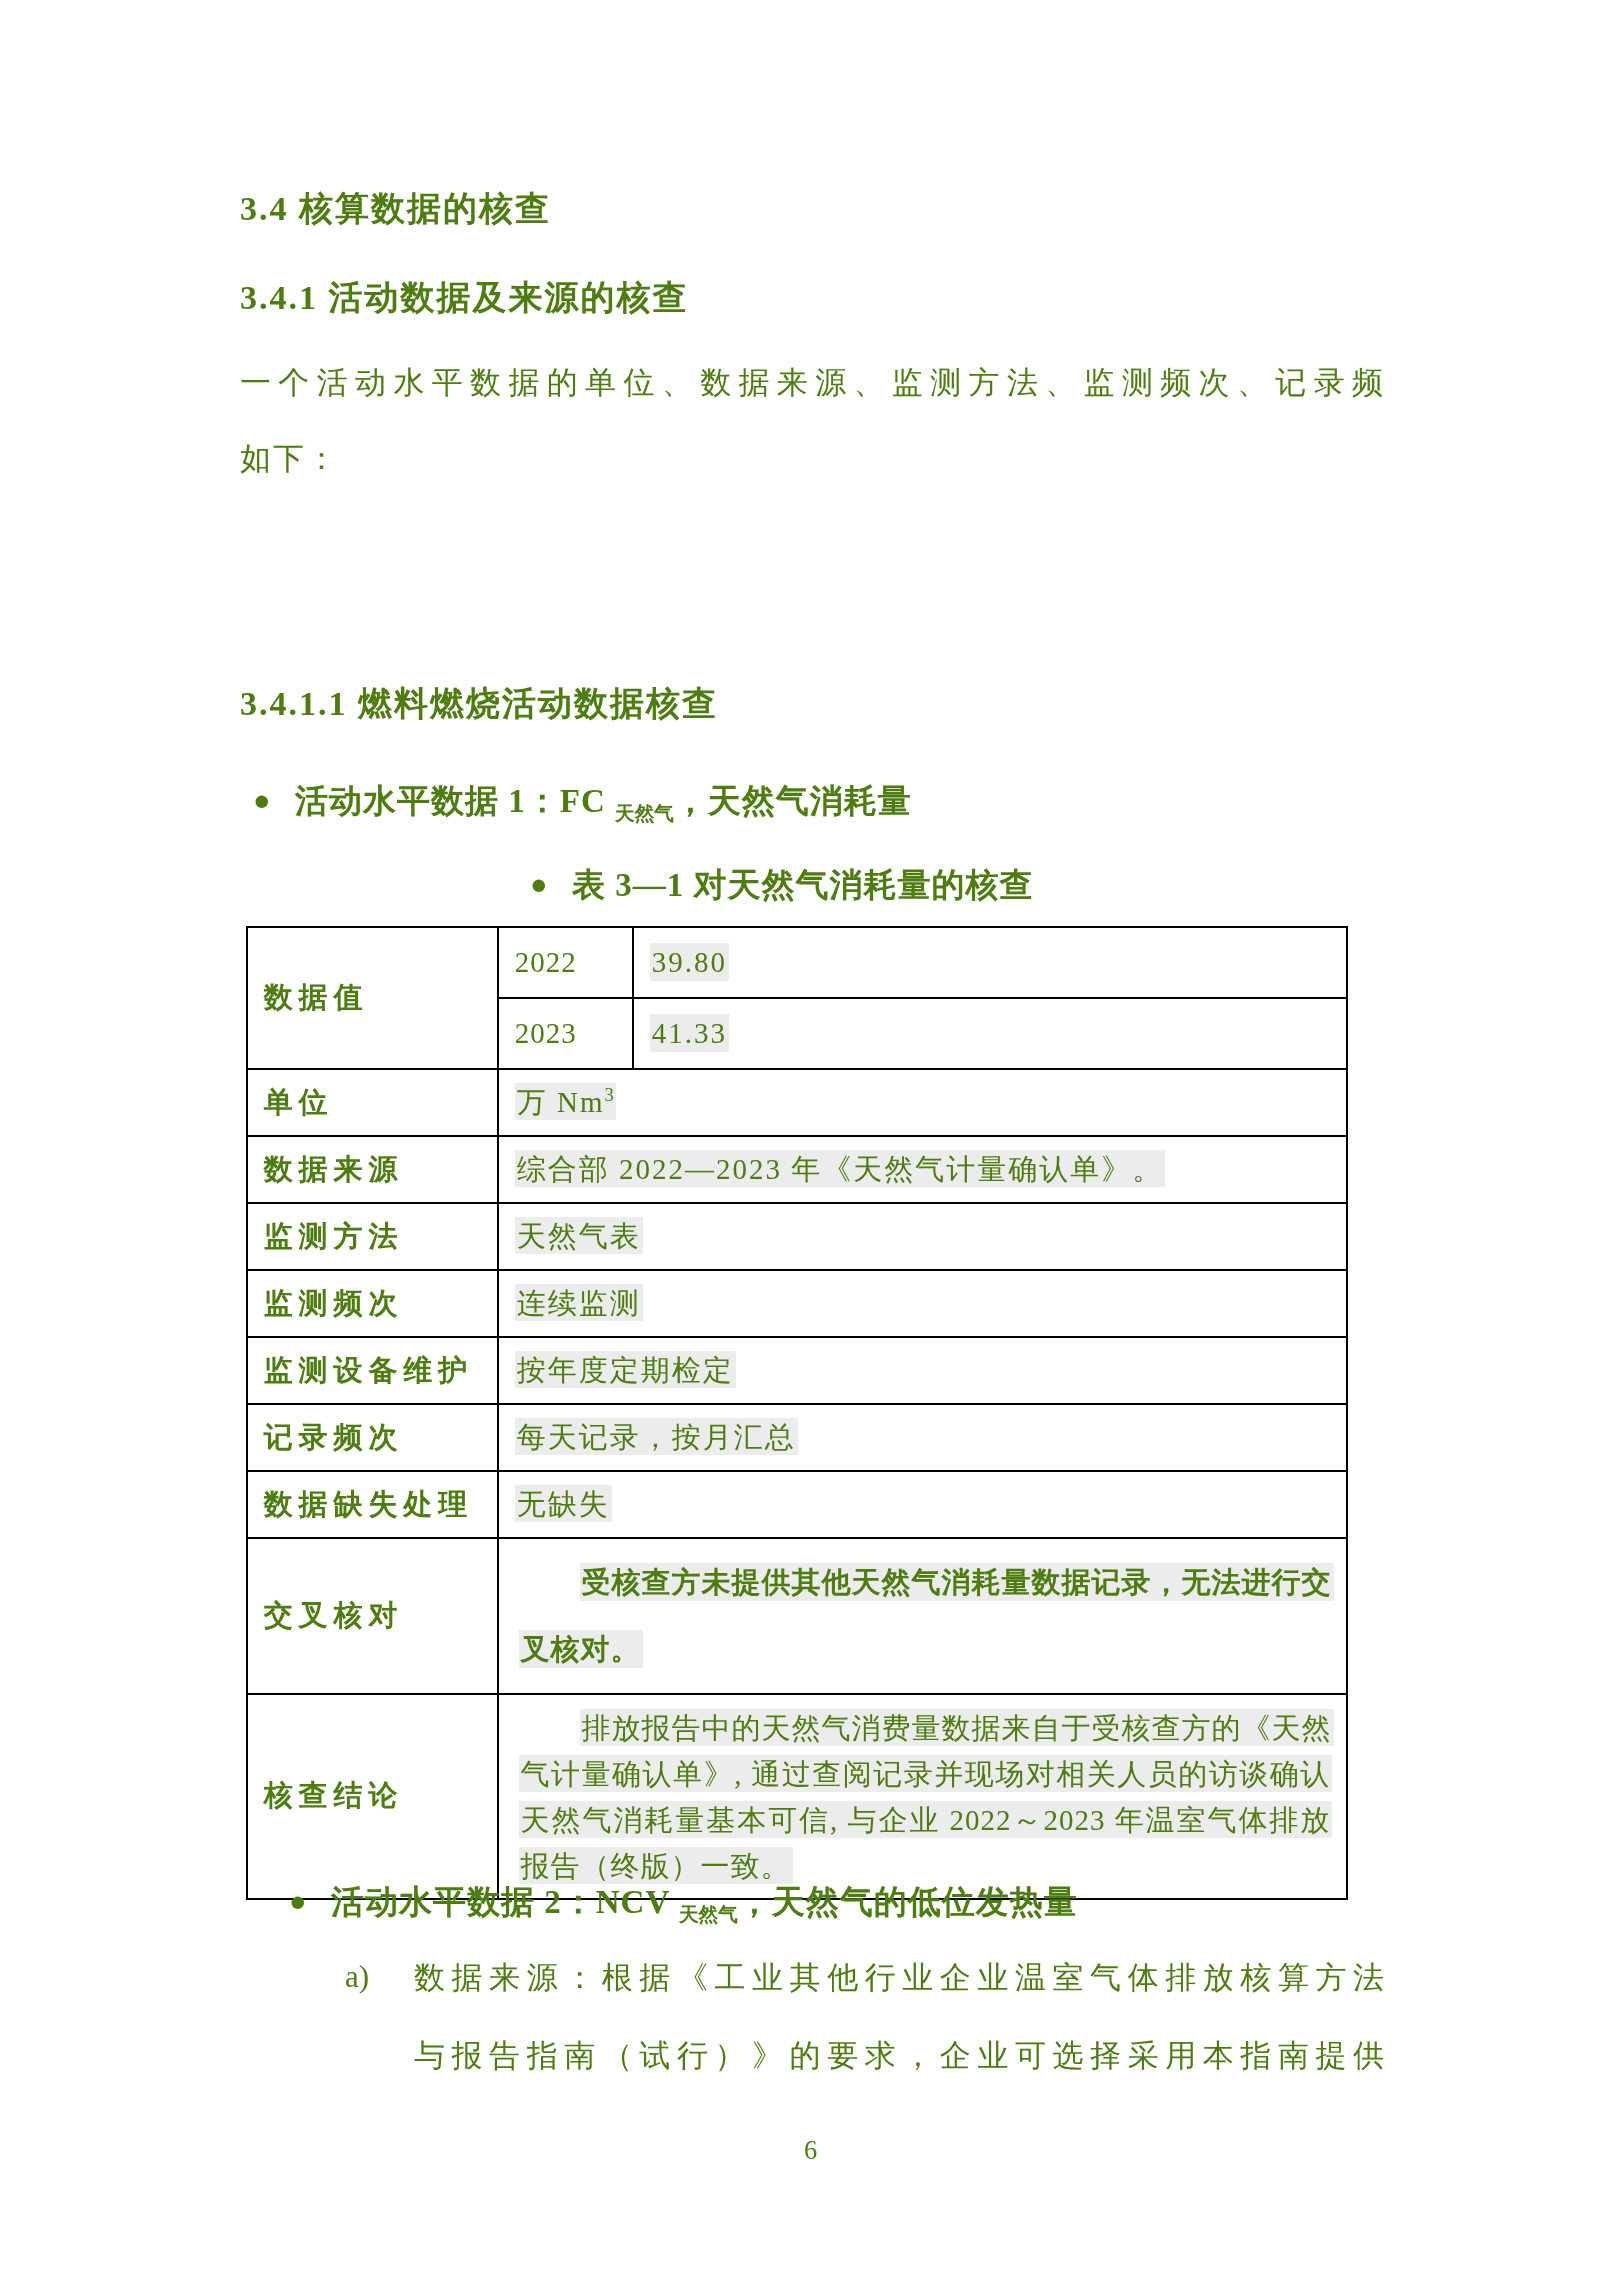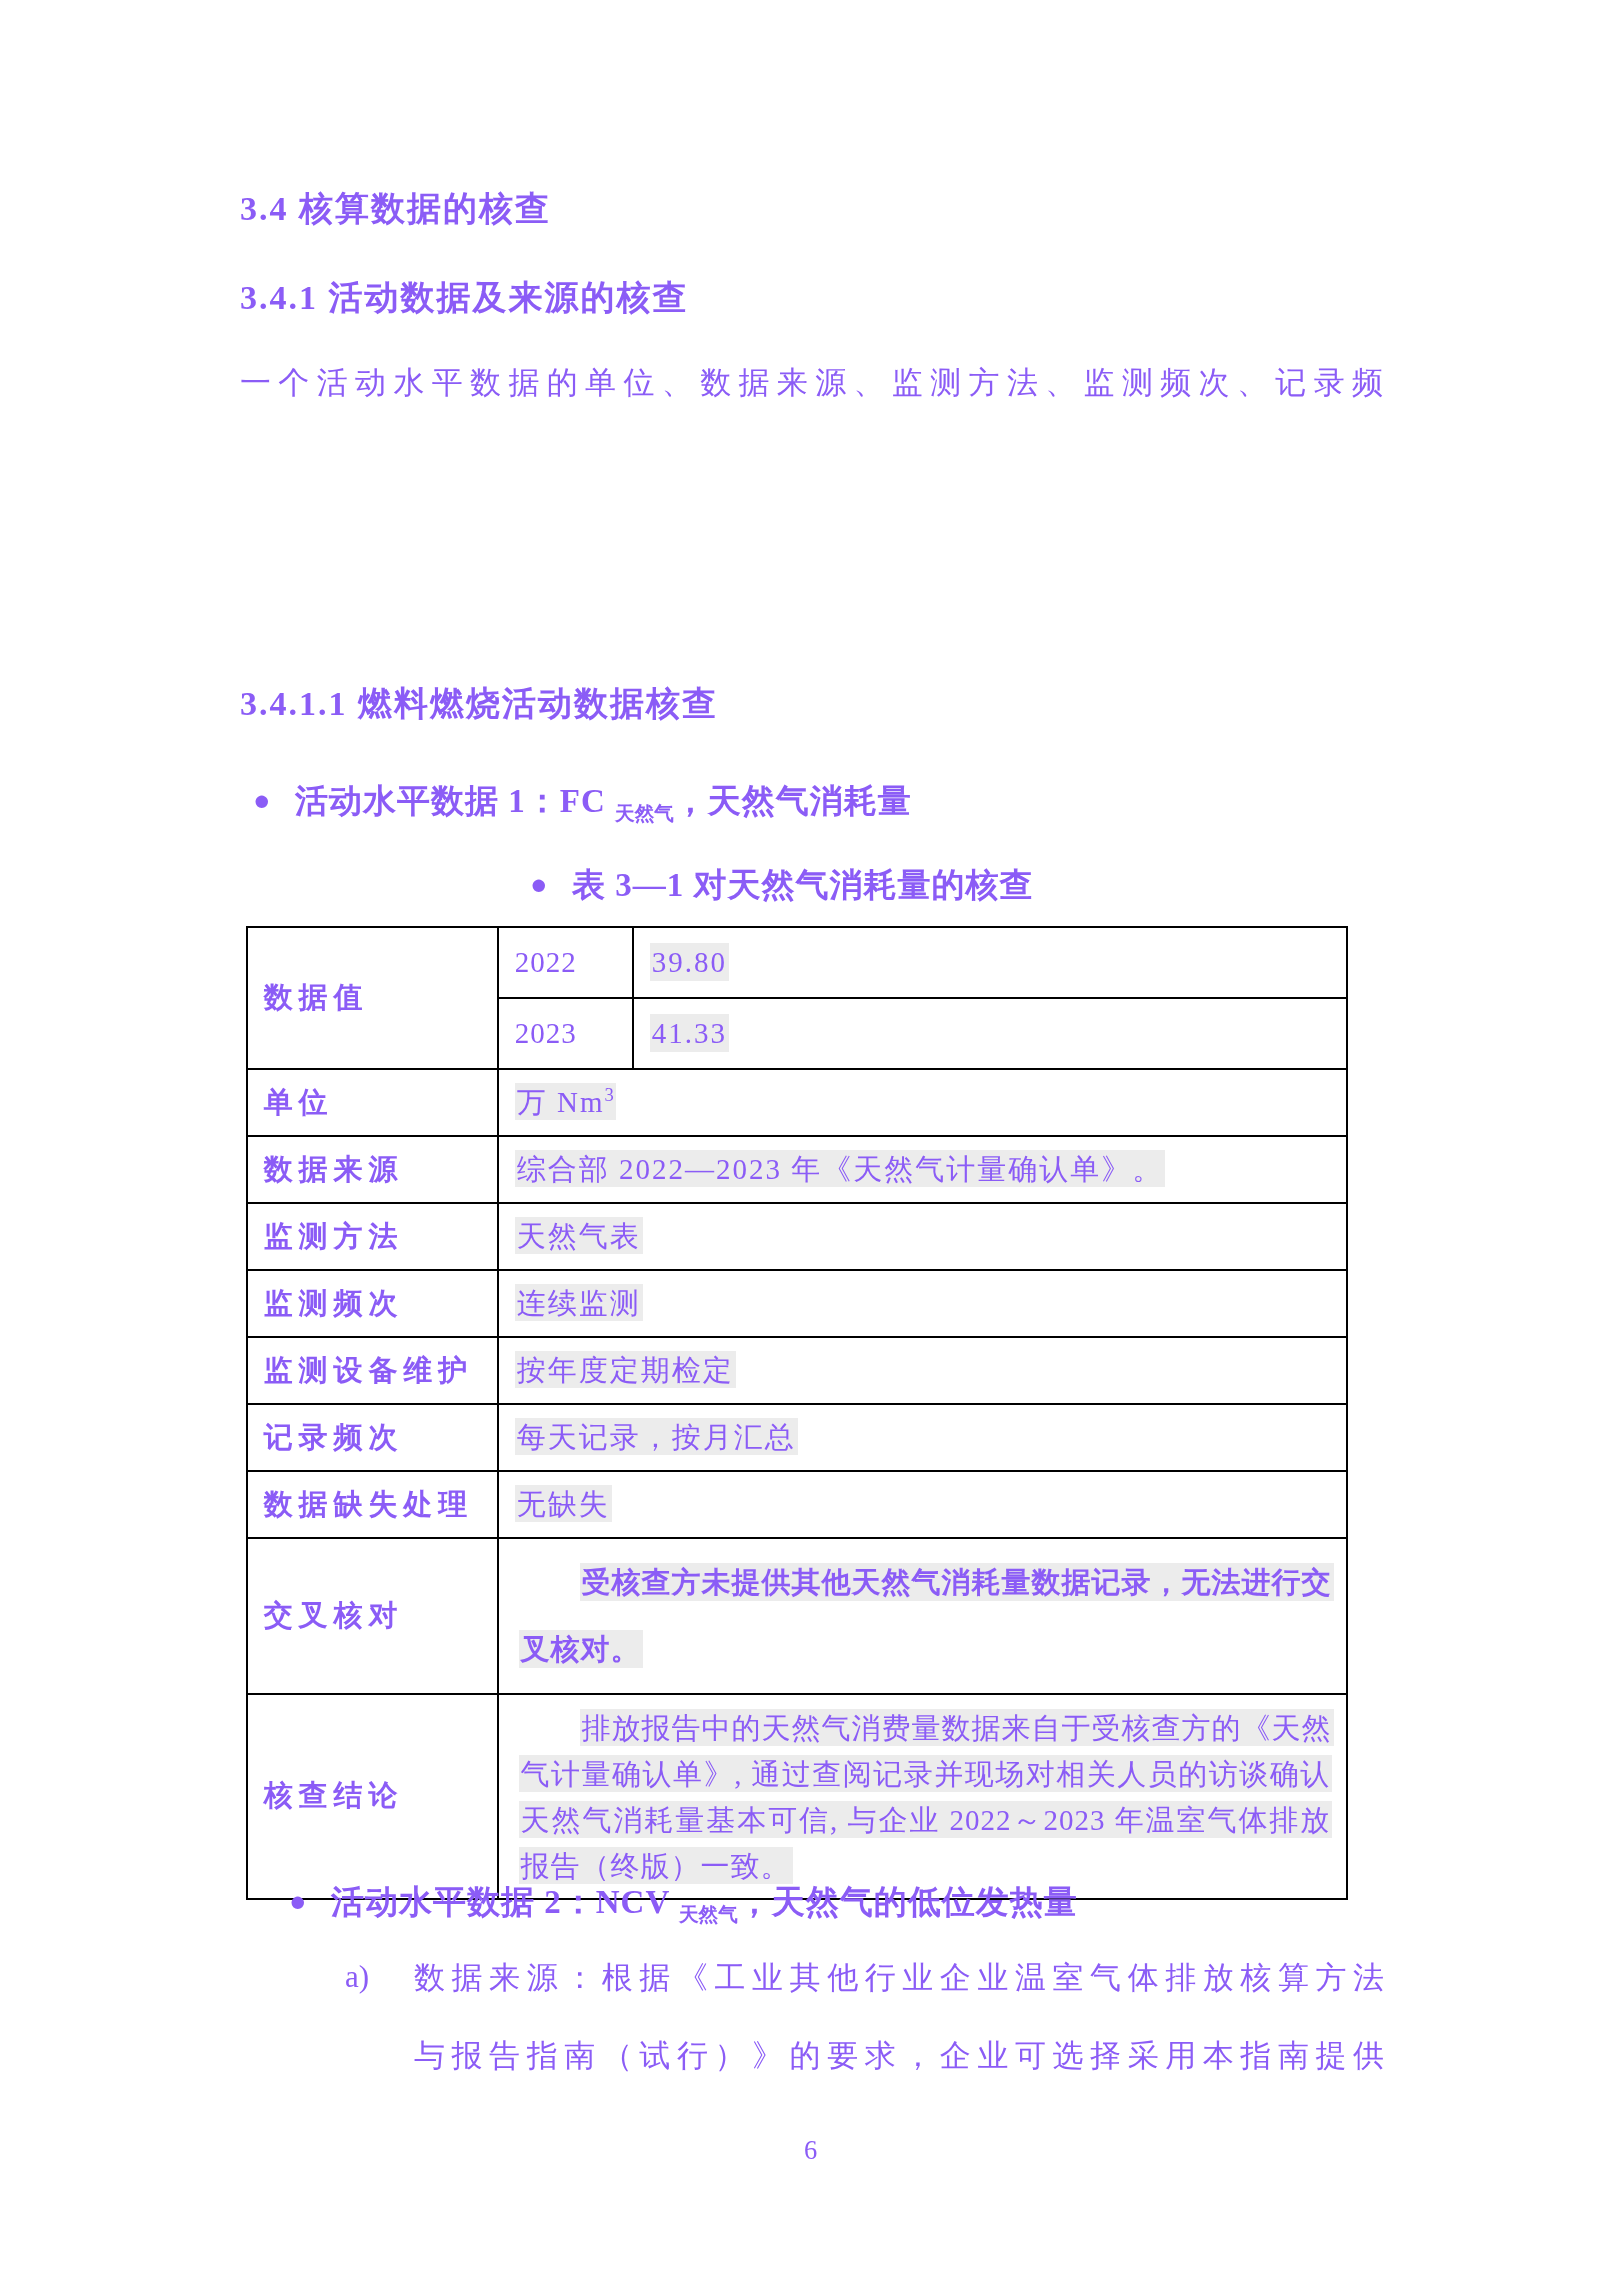--- a/index.html
+++ b/index.html
@@ -1,21 +1,21 @@
 <!DOCTYPE html>
 <html><head>
 <meta charset="utf-8">
 <style>
   html,body{margin:0;padding:0;background:#888;}
   .page{
     position:relative;
     width:1621px;height:2293px;
     background:#ffffff;
     font-family:"Liberation Serif","DejaVu Serif",serif;
-    color:#8b5cf6;
+    color:#4d7c0f;
     overflow:hidden;
   }
   .h1,.h2,.h3{
     position:absolute;left:240px;
     font-weight:bold;font-size:34px;letter-spacing:2px;white-space:nowrap;
   }
   .h1{top:186px;}
   .h2{top:275px;}
   .h3{top:681px;}
   .para{position:absolute;left:240px;top:345px;width:1145px;}
@@ -77,20 +77,21 @@
 </head>
 <body>
 
 <div class="page">
 
   <div class="h1">3.4 核算数据的核查</div>
   <div class="h2">3.4.1 活动数据及来源的核查</div>
 
   <div class="para">
     <div class="pline">一个活动水平数据的单位、数据来源、监测方法、监测频次、记录频</div>
+    <div class="pline last">如下：</div>
   </div>
 
   <div class="h3">3.4.1.1 燃料燃烧活动数据核查</div>
 
   <div class="bullet b1">
     <span class="dot">●</span><span><span>活动水平数据 1：FC </span><sub>天然气</sub><span>，天然气消耗量</span></span>
   </div>
 
   <div class="bullet bcap">
     <span class="dot">●</span><span>表 3—1 对天然气消耗量的核查</span>

